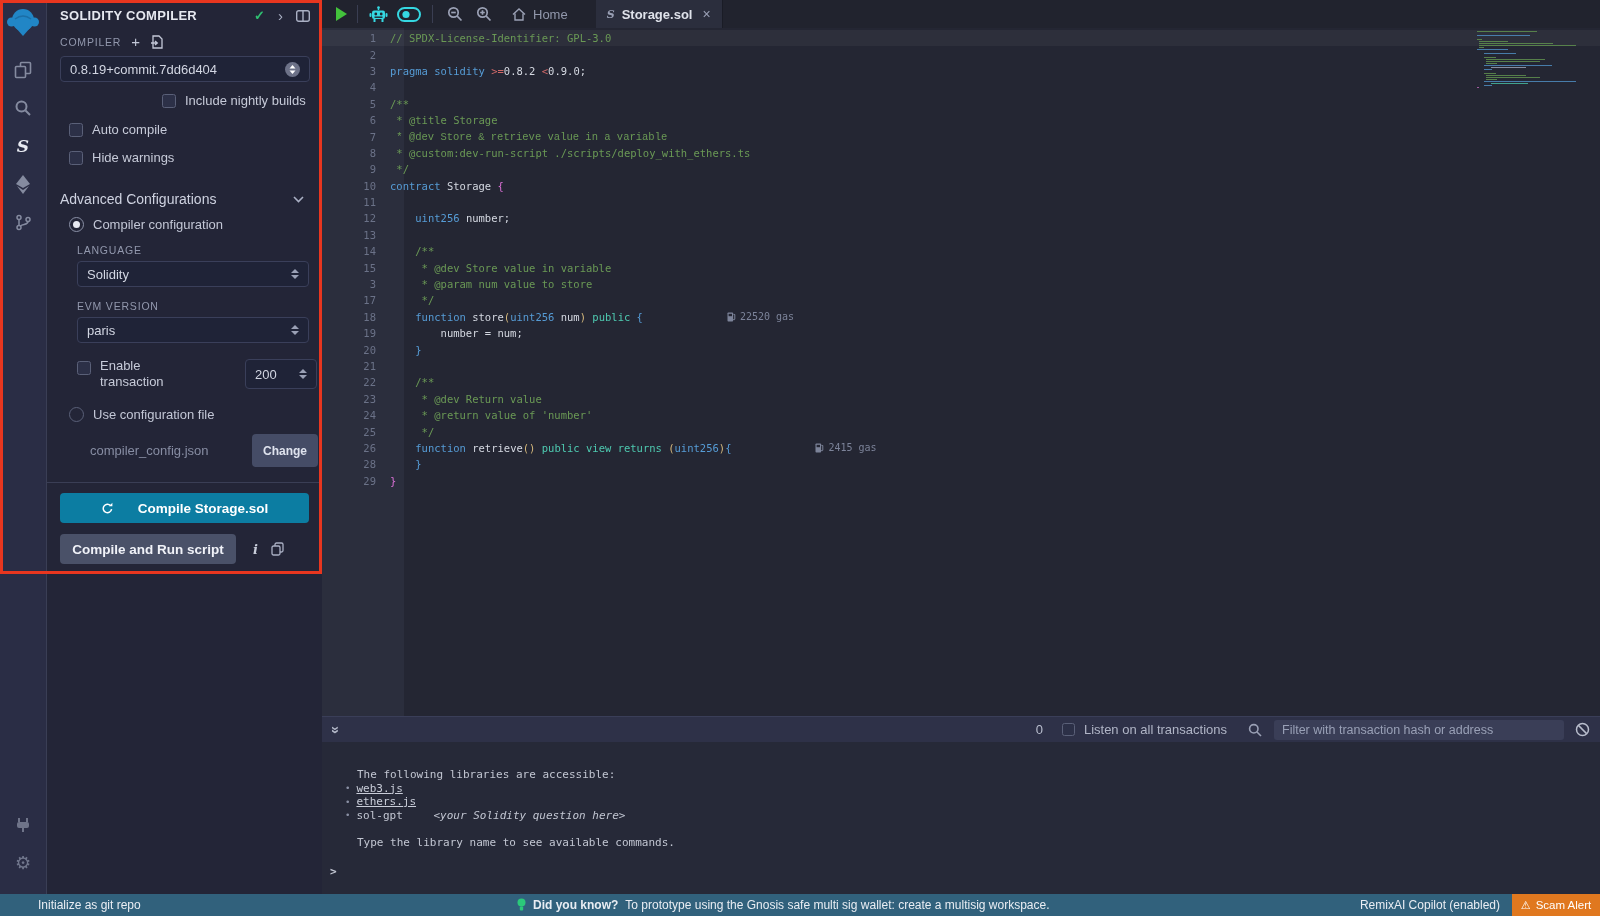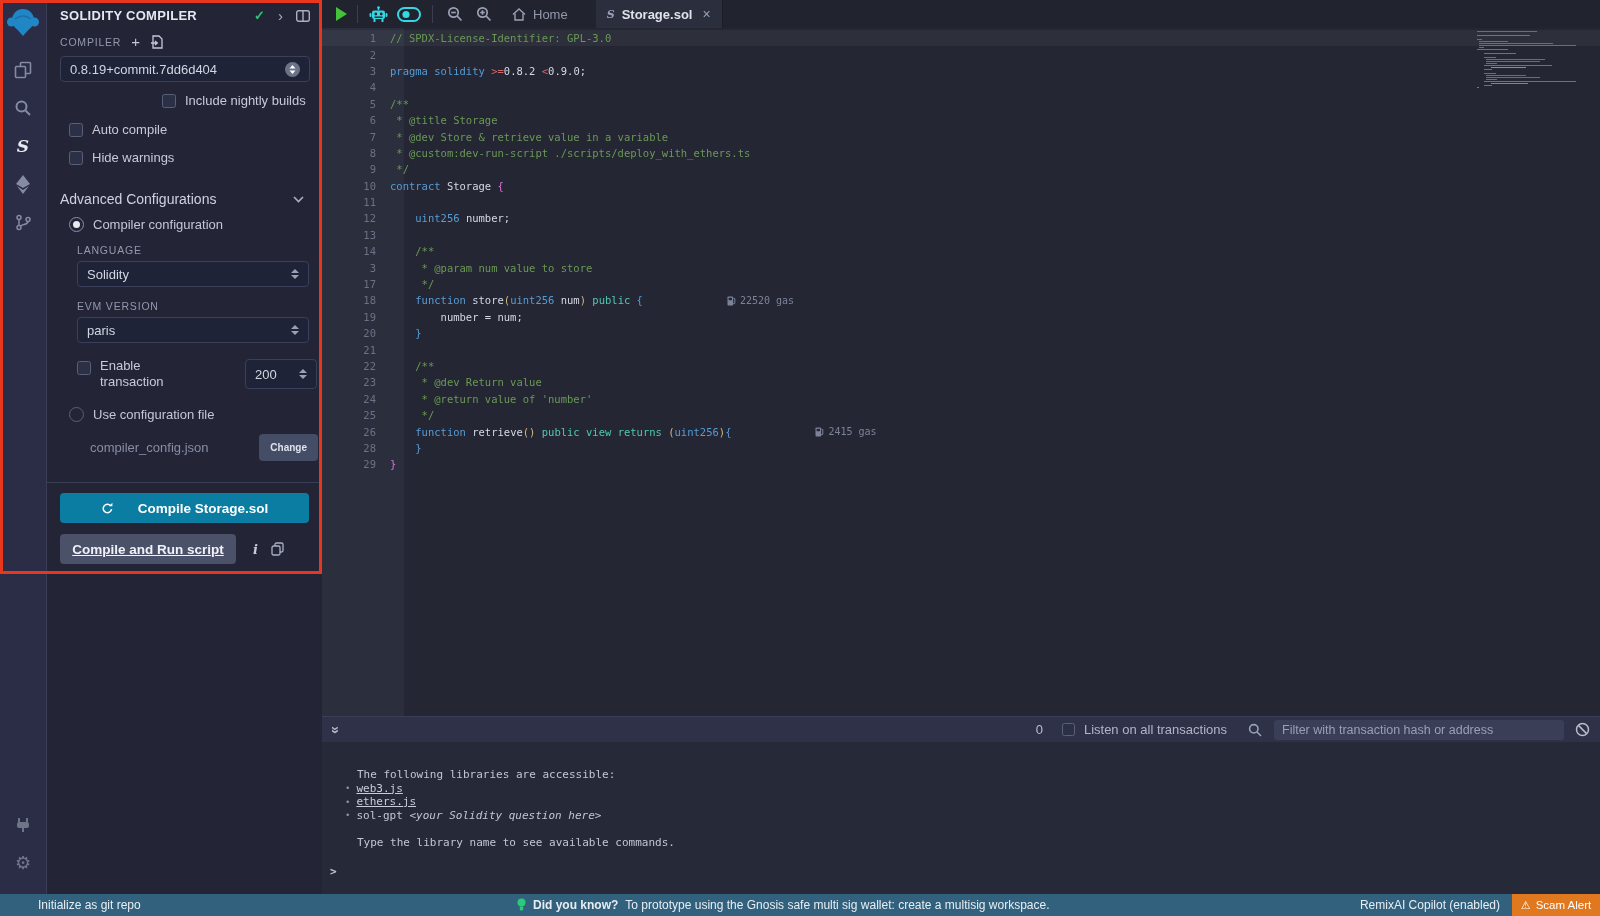--- a/index.html
+++ b/index.html
@@ -62,30 +62,30 @@
   .lang { margin-top:12px; }
   .langsel { margin-top:5px; width:232px; }
   .evm { margin-top:13px; }
   .optrow { margin-top:15px; margin-left:17px; display:flex; align-items:flex-start; width:240px; }
   .optrow .cb { margin-top:3px; }
   .optlabel { margin-left:9px; width:78px; font-size:13px; color:#c6cad8; line-height:16px; }
   .numinput { margin-left:auto; width:72px; height:30px; margin-top:1px; }
   .userow { margin-top:17px; margin-left:9px; }
   .cfgrow { margin-top:12px; margin-left:30px; display:flex; align-items:center; width:228px; }
   .cfgname { font-size:13px; color:#878da3; }
-  .changebtn { margin-left:auto; background:#454c66; border-radius:4px; height:27px; padding:0 11px;
-               display:flex; align-items:center; font-size:10px; font-weight:bold; color:#dfe3ee; }
+  .changebtn { margin-left:auto; background:#454c66; border-radius:4px; height:33px; padding:0 11px;
+               display:flex; align-items:center; font-size:12px; font-weight:bold; color:#dfe3ee; }
   .actions { position:absolute; left:0; right:0; top:482px; border-top:1px solid #3a3e55; padding:10px 13px 0; }
   .compilebtn { width:100%; height:30px; background:var(--compile_blue); border-radius:4px;
                 display:flex; align-items:center; justify-content:center; gap:24px;
                 color:#fff; font-size:13.5px; font-weight:bold; }
   .runrow { margin-top:11px; display:flex; align-items:center; }
   .runbtn { width:176px; height:30px; background:#4a5168; border-radius:4px;
             display:flex; align-items:center; justify-content:center;
-            color:#f0f2f8; font-size:13.5px; font-weight:bold;text-decoration:underline; }
+            color:#f0f2f8; font-size:13.5px; font-weight:bold; }
   .iinfo { margin-left:17px; font:italic bold 13px "DejaVu Serif", serif; color:#c8cdda; }
   .copyic { margin-left:13px; }
 
   
   .tabbar { height:28px; background:#21232e; display:flex; align-items:center; }
   .playbtn { margin:0 10px 0 14px; width:0; height:0;
              border-left:11px solid var(--play_green); border-top:7px solid transparent; border-bottom:7px solid transparent; }
   .vdiv { width:1px; height:18px; background:#3a3e52; }
   .aigroup { display:flex; align-items:center; gap:9px; padding:0 11px; }
   .zoomgroup { display:flex; align-items:center; gap:13px; padding:0 14px; }
@@ -124,21 +124,21 @@
                  border-radius:3px; color:#d6dae6; font-size:12.5px; padding:0 8px;
                  font-family:"Liberation Sans", sans-serif; }
   .filterinput::placeholder { color:#99a0b6; }
   .blockic { margin-left:11px; }
   .termbody { height:152px; background:#262938; padding-top:26px;
               font:11px "DejaVu Sans Mono", monospace; color:#c2c6d2; }
   .trow { height:13.5px; display:flex; align-items:center; white-space:pre; padding-left:35px; }
   .trow.b { padding-left:23px; }
   .trow .bullet { color:#8a90a4; margin-right:6px; font-size:9px; }
   .tlink { text-decoration:underline; color:#c9cdd9; }
-  .tit { font-style:italic; }
+  .tit { font-style:italic;margin-left:24px; }
   .prompt { margin-top:16px; padding-left:8px; color:#c2c6d2; font-weight:bold; }
 
   
   .gitinit { margin-left:38px; color:#e9edf3; font-size:12px; }
   .tip { position:absolute; left:517px; display:flex; align-items:center; gap:7px;
          color:#e9edf3; font-size:12px; }
   .tipbold { font-weight:bold; }
   .sbright { position:absolute; right:0; top:0; height:22px; display:flex; align-items:center; }
   .copilot { color:#e9edf3; font-size:12px; margin-right:12px; }
   .scam { width:88px; height:22px; background:var(--scam_orange); color:#fff; font-size:11.5px;
@@ -382,28 +382,29 @@
 
   <div class="editor">
     <div class="gutterbg"></div>
     <div class="codewrap">
         <div class="code-line cur"><span class="ln">1</span><span class="codetxt"><span style="color: rgb(106, 153, 85);">// SPDX-License-Identifier: GPL-3.0</span></span></div>
         <div class="code-line"><span class="ln">2</span><span class="codetxt"></span></div>
         <div class="code-line"><span class="ln">3</span><span class="codetxt"><span style="color: rgb(86, 156, 214);">pragma </span><span style="color: rgb(86, 156, 214);">solidity </span><span style="color: rgb(209, 105, 105);">&gt;=</span><span style="color: rgb(213, 217, 226);">0.8.2 </span><span style="color: rgb(209, 105, 105);">&lt;</span><span style="color: rgb(213, 217, 226);">0.9.0</span><span style="color: rgb(213, 217, 226);">;</span></span></div>
         <div class="code-line"><span class="ln">4</span><span class="codetxt"></span></div>
         <div class="code-line"><span class="ln">5</span><span class="codetxt"><span style="color: rgb(106, 153, 85);">/**</span></span></div>
         <div class="code-line"><span class="ln">6</span><span class="codetxt"><span style="color: rgb(106, 153, 85);"> * @title Storage</span></span></div>
-        <div class="code-line"><span class="ln">7</span><span class="codetxt"><span style="color: rgb(106, 153, 85);"> * @dev Store &amp; retrieve value in a variable</span></span></div>
+        <div class="code-line"><span class="ln">7</span><span class="codetxt"><span style="color: rgb(106, 153, 85); font-family: Liberation Mono, monospace;"> * @dev Store &amp; retrieve value in a variable</span></span></div>
         <div class="code-line"><span class="ln">8</span><span class="codetxt"><span style="color: rgb(106, 153, 85);"> * @custom:dev-run-script ./scripts/deploy_with_ethers.ts</span></span></div>
         <div class="code-line"><span class="ln">9</span><span class="codetxt"><span style="color: rgb(106, 153, 85);"> */</span></span></div>
         <div class="code-line"><span class="ln">10</span><span class="codetxt"><span style="color: rgb(86, 156, 214);">contract </span><span style="color: rgb(213, 217, 226);">Storage </span><span style="color: rgb(218, 112, 214);">{</span></span></div>
         <div class="code-line"><span class="ln">11</span><span class="codetxt"></span></div>
         <div class="code-line"><span class="ln">12</span><span class="codetxt"><span style="color: rgb(213, 217, 226);">    </span><span style="color: rgb(86, 156, 214);">uint256 </span><span style="color: rgb(213, 217, 226);">number;</span></span></div>
         <div class="code-line"><span class="ln">13</span><span class="codetxt"></span></div>
         <div class="code-line"><span class="ln">14</span><span class="codetxt"><span style="color: rgb(106, 153, 85);">    /**</span></span></div>
+        <div class="code-line"><span class="ln">15</span><span class="codetxt"><span style="color: rgb(106, 153, 85);">     * @dev Store value in variable</span></span></div>
         <div class="code-line"><span class="ln">3</span><span class="codetxt"><span style="color: rgb(106, 153, 85);">     * @param num value to store</span></span></div>
         <div class="code-line"><span class="ln">17</span><span class="codetxt"><span style="color: rgb(106, 153, 85);">     */</span></span></div>
         <div class="code-line"><span class="ln">18</span><span class="codetxt"><span style="color: rgb(213, 217, 226);">    </span><span style="color: rgb(86, 156, 214);">function </span><span style="color: rgb(213, 217, 226);">store</span><span style="color: rgb(215, 186, 125);">(</span><span style="color: rgb(86, 156, 214);">uint256 </span><span style="color: rgb(213, 217, 226);">num</span><span style="color: rgb(215, 186, 125);">)</span><span style="color: rgb(213, 217, 226);"> </span><span style="color: rgb(78, 201, 176);">public </span><span style="color: rgb(86, 156, 214);">{</span></span><span class="gas"><svg width="9" height="11" viewBox="0 0 9 11">
               <rect x="0.5" y="1.5" width="5.6" height="9" rx="0.8" fill="#7c8399"></rect>
               <rect x="1.6" y="2.8" width="3.4" height="2.4" fill="#242633"></rect>
               <path d="M6.5 3.5 h1.3 v4.5 a0.8 0.8 0 0 1 -1.6 0" fill="none" stroke="#7c8399" stroke-width="1"></path>
             </svg><span>22520 gas</span></span></div>
         <div class="code-line"><span class="ln">19</span><span class="codetxt"><span style="color: rgb(213, 217, 226);">        number = num;</span></span></div>
         <div class="code-line"><span class="ln">20</span><span class="codetxt"><span style="color: rgb(213, 217, 226);">    </span><span style="color: rgb(86, 156, 214);">}</span></span></div>
         <div class="code-line"><span class="ln">21</span><span class="codetxt"></span></div>

